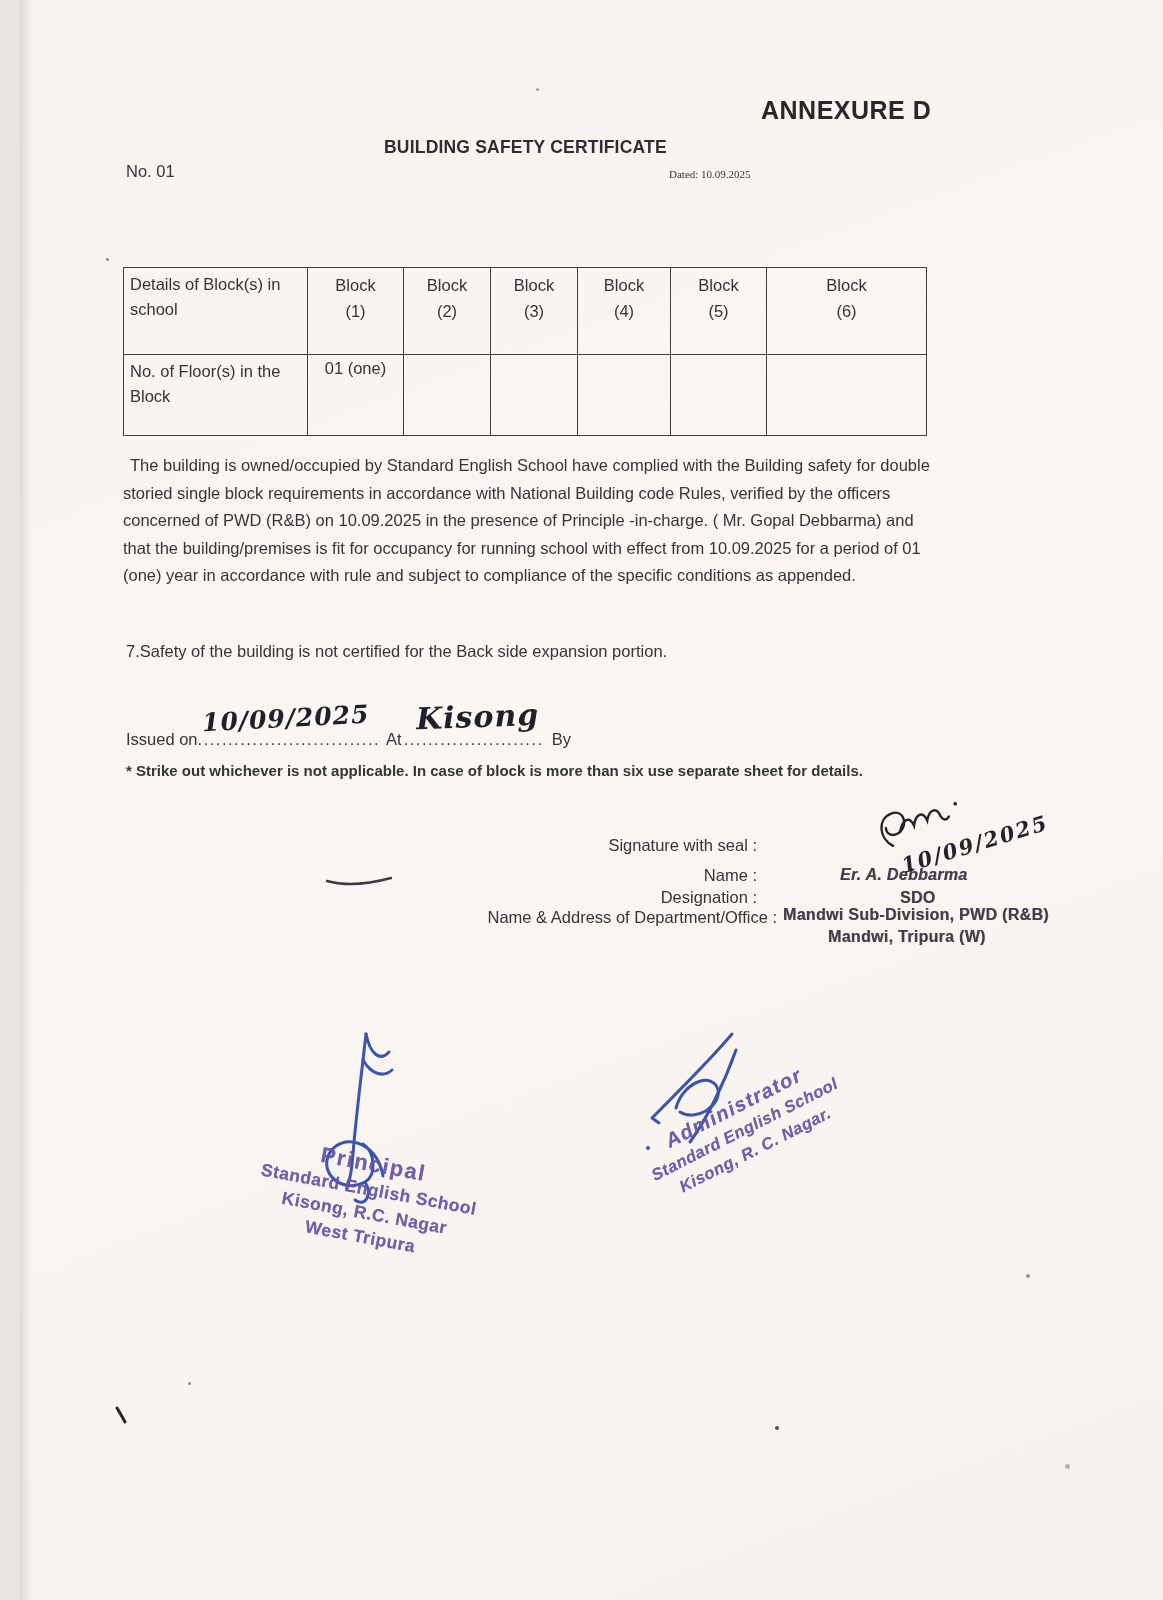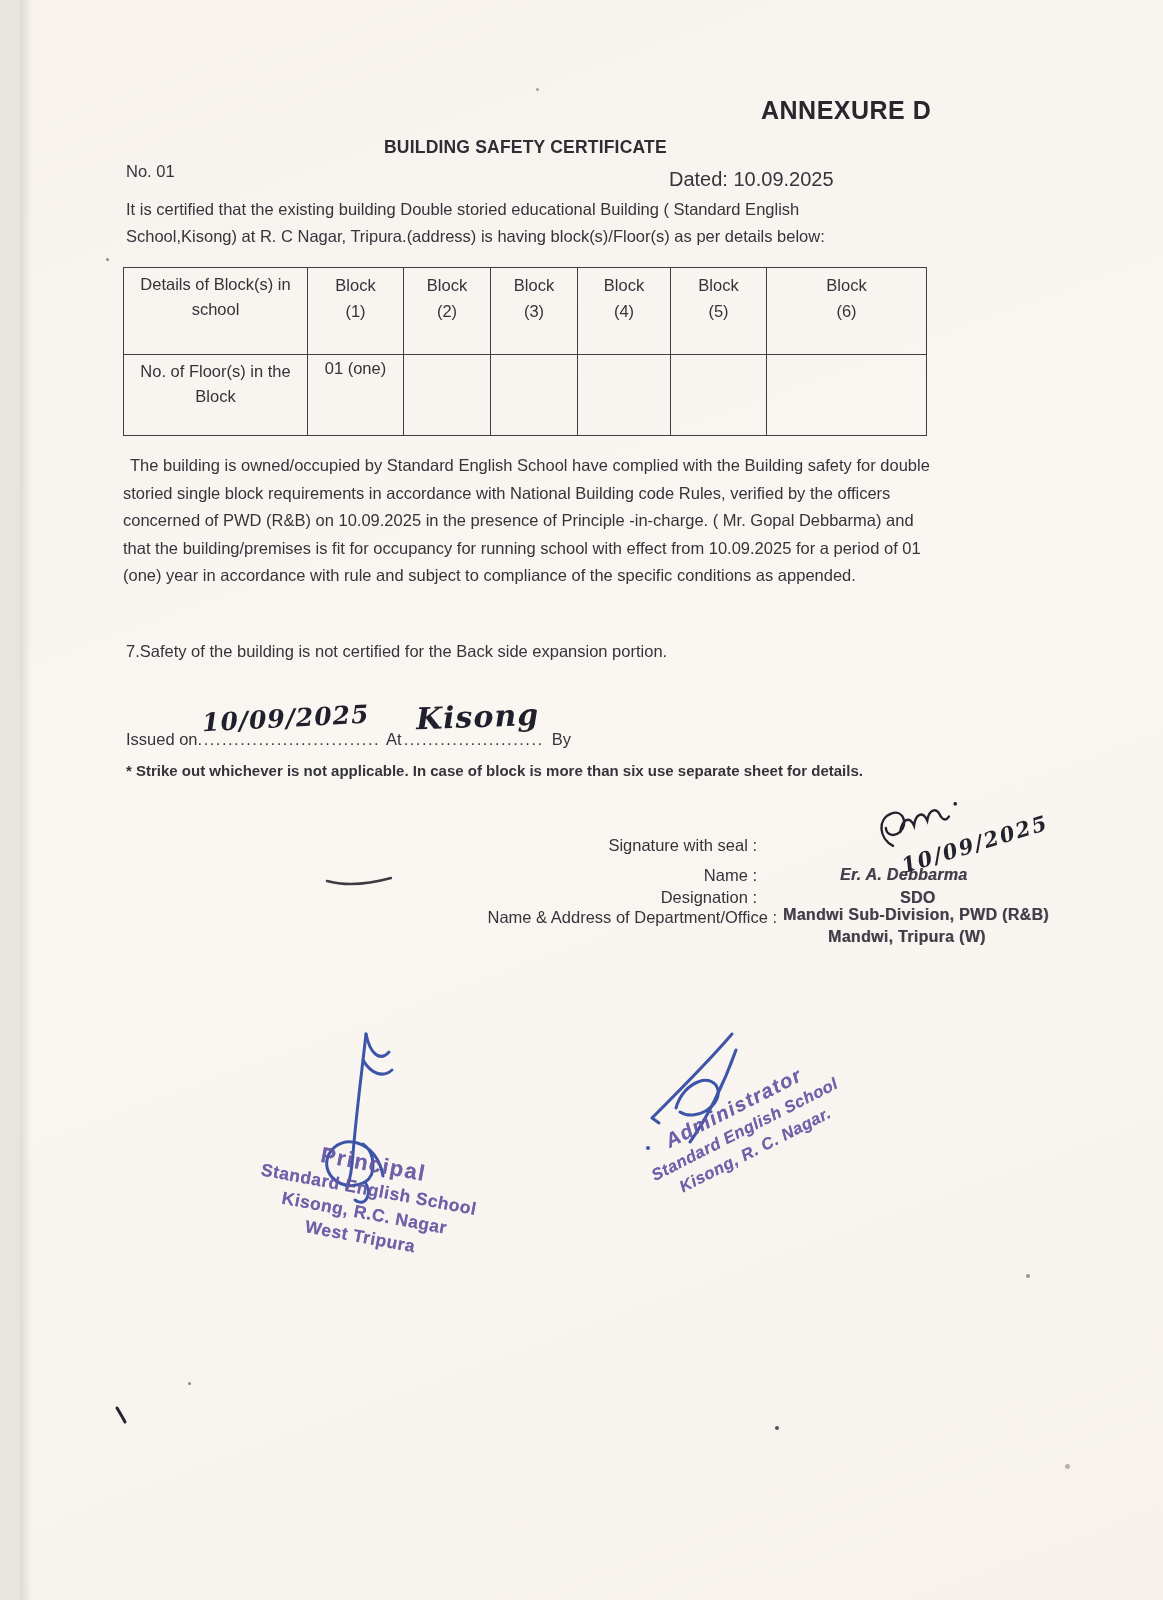--- a/index.html
+++ b/index.html
@@ -15,31 +15,31 @@
   }
   .page::before{
     content:"";position:absolute;left:0;top:0;bottom:0;width:12px;
     background:linear-gradient(90deg,rgba(95,84,78,0.16),rgba(95,84,78,0));
     pointer-events:none;
   }
   .abs{position:absolute;}
   .annexure{left:741px;top:96px;font-size:25px;font-weight:700;letter-spacing:0.5px;color:#28272e;}
   .doc-title{left:364px;top:137px;font-size:17.5px;font-weight:700;letter-spacing:0.2px;color:#2e2d34;}
   .cert-no{left:106px;top:162px;font-size:16.5px;}
-  .dated{left:649px;top:168px;font-size:20px;}
+  .dated{left:649px;top:168px;font-size:11px;font-family:Liberation Serif, serif;}
   .intro{left:106px;top:196px;width:752px;margin:0;font-size:16.5px;line-height:27px;}
 
   table.blocks-table{
     position:absolute;left:103px;top:267px;width:803px;
     border-collapse:collapse;table-layout:fixed;
     font-size:16.5px;color:#34333a;
   }
   table.blocks-table td{
     border:1.6px solid #3f3e46;
-    padding:4px 6px;vertical-align:top;text-align:center;
+    padding:4px 6px;vertical-align:top;
   }
   td.corner{vertical-align:top;text-align:left;line-height:25px;padding-top:8px;}
   td.colhead{text-align:center;padding-top:10px;line-height:26px;}
   tr.hdr td{height:78px;}
   tr.datarow td{height:72px;}
   td.rowlabel{vertical-align:middle;line-height:25px;}
   td.val{vertical-align:middle;text-align:center;}
 
   .bodytext{left:103px;top:452px;width:815px;margin:0;font-size:16.5px;line-height:27.5px;text-indent:7px;}
   .conditions{left:106px;top:638px;font-size:16.5px;line-height:27.5px;}
@@ -94,21 +94,20 @@
 </head>
 <body>
 
 <div class="page">
 
   <div class="abs annexure">ANNEXURE D</div>
   <div class="abs doc-title">BUILDING SAFETY CERTIFICATE</div>
   <div class="abs cert-no">No. 01</div>
   <div class="abs dated">Dated: 10.09.2025</div>
 
-  <p class="abs intro">It is certified that the existing building Double storied educational Building ( Standard English School,Kisong) at R. C Nagar, Tripura.(address) is having block(s)/Floor(s) as per details below:</p>
 
   <table class="blocks-table">
     <colgroup>
       <col style="width:184px">
         <col style="width:96px">
         <col style="width:87px">
       <col style="width:87px">
         <col style="width:93px">
         <col style="width:96px">
         <col style="width:160px">

